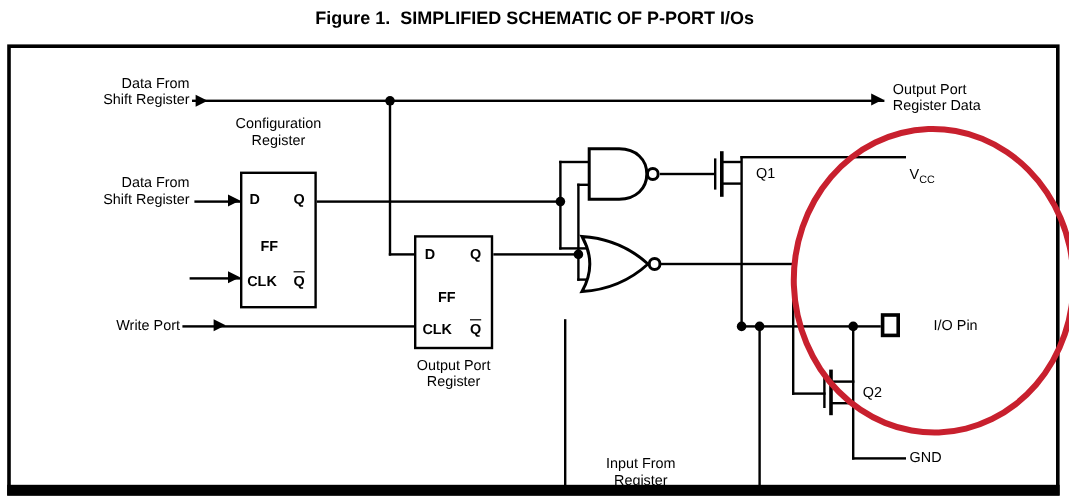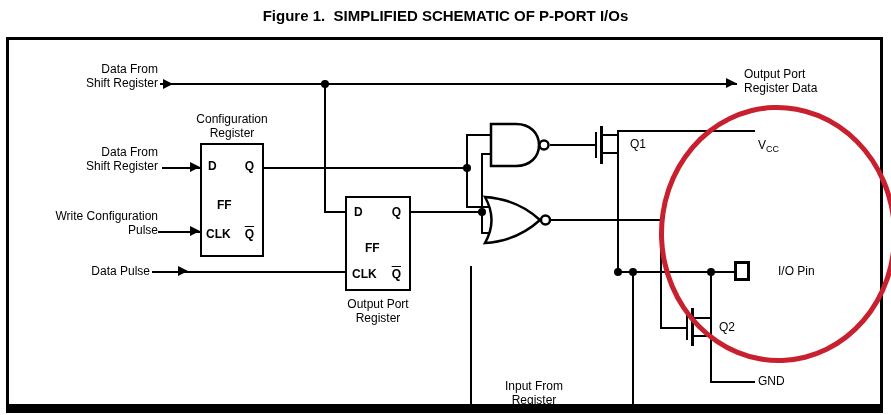--- a/index.html
+++ b/index.html
@@ -107,27 +107,25 @@
     <span style="right:8px;top:7px">Q</span>
     <span style="left:18px;top:43px">FF</span>
     <span style="left:5px;bottom:8px">CLK</span>
     <span class="ov" style="right:8px;bottom:8px">Q</span>
   </div>
 
   <div class="pad"></div>
 
   <div class="t tr" style="left:38px;top:62px;width:120px">Data From
 Shift Register</div>
-  <div class="t tc" style="left:167px;top:112px;width:130px">Configuration
+  <div class="t tc" style="left:167px;top:96px;width:130px">Configuration
 Register</div>
   <div class="t tr" style="left:38px;top:145px;width:120px">Data From
 Shift Register</div>
-  <div class="t tr" style="left:20px;top:209px;width:138px">Write Configuration
-Pulse</div>
-  <div class="t tr" style="left:58px;top:264px;width:92px">Data Pulse</div>
+  <div class="t tr" style="left:58px;top:264px;width:92px">Write Port</div>
   <div class="t tc" style="left:313px;top:297px;width:130px">Output Port
 Register</div>
   <div class="t tc" style="left:468px;top:379px;width:132px">Input From
 Register</div>
   <div class="t" style="left:744px;top:67px">Output Port
 Register Data</div>
   <div class="t" style="left:758px;top:124px">
     <span>V</span><sub>CC</sub>
   </div>
   <div class="t" style="left:630px;top:137px">Q1</div>

